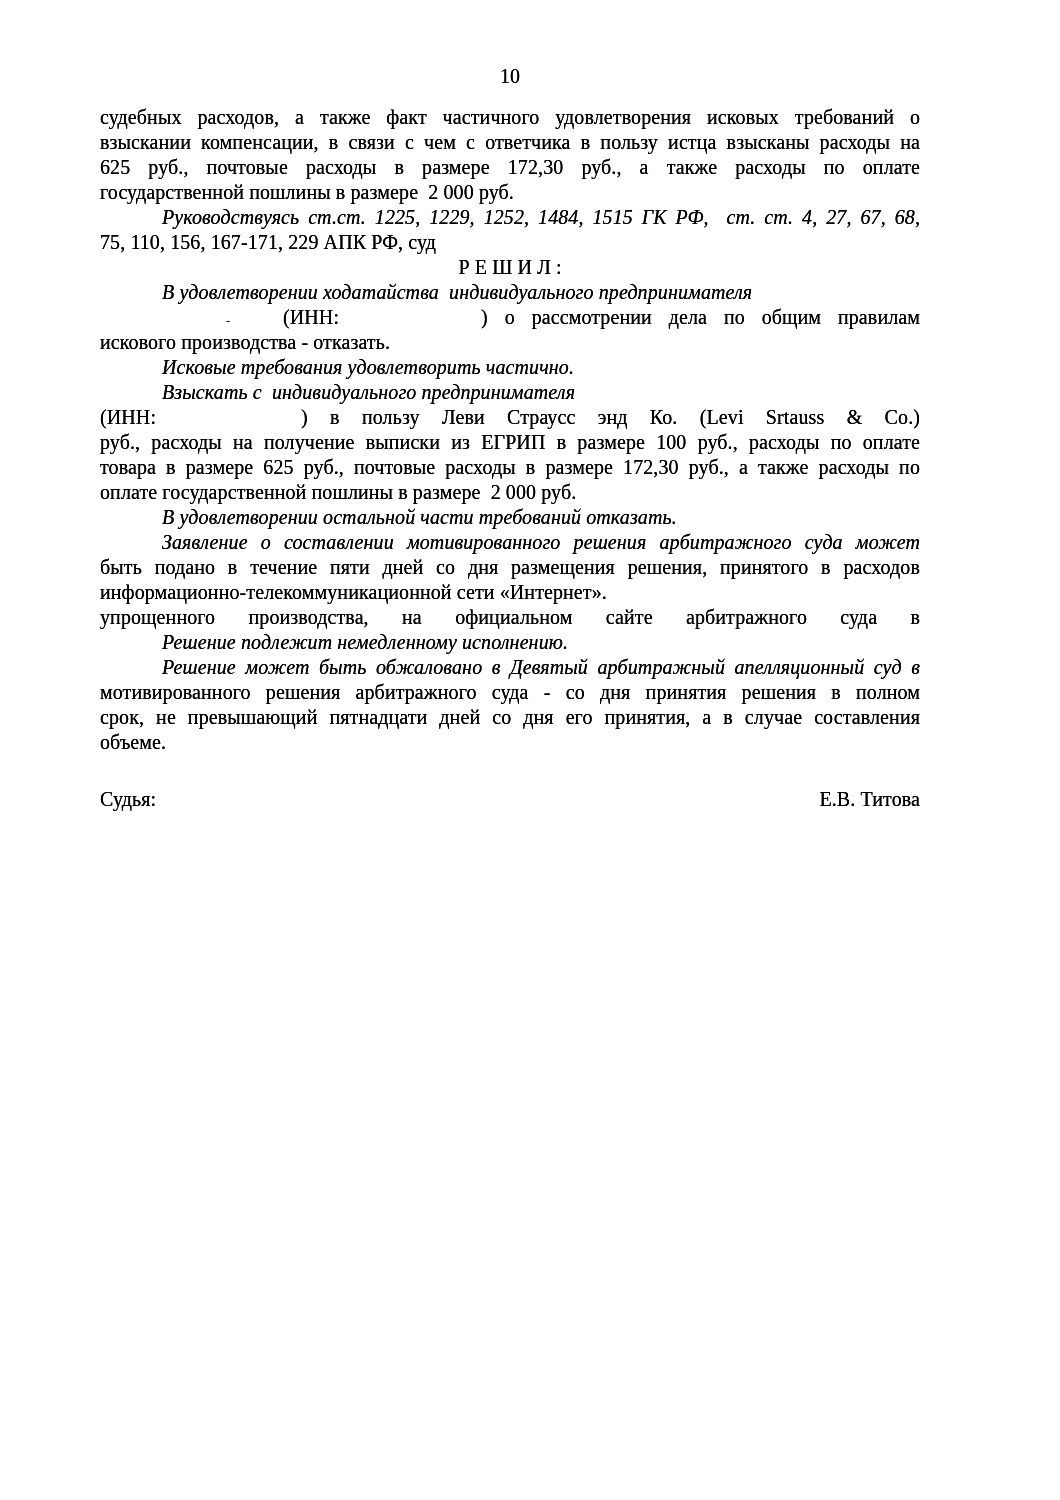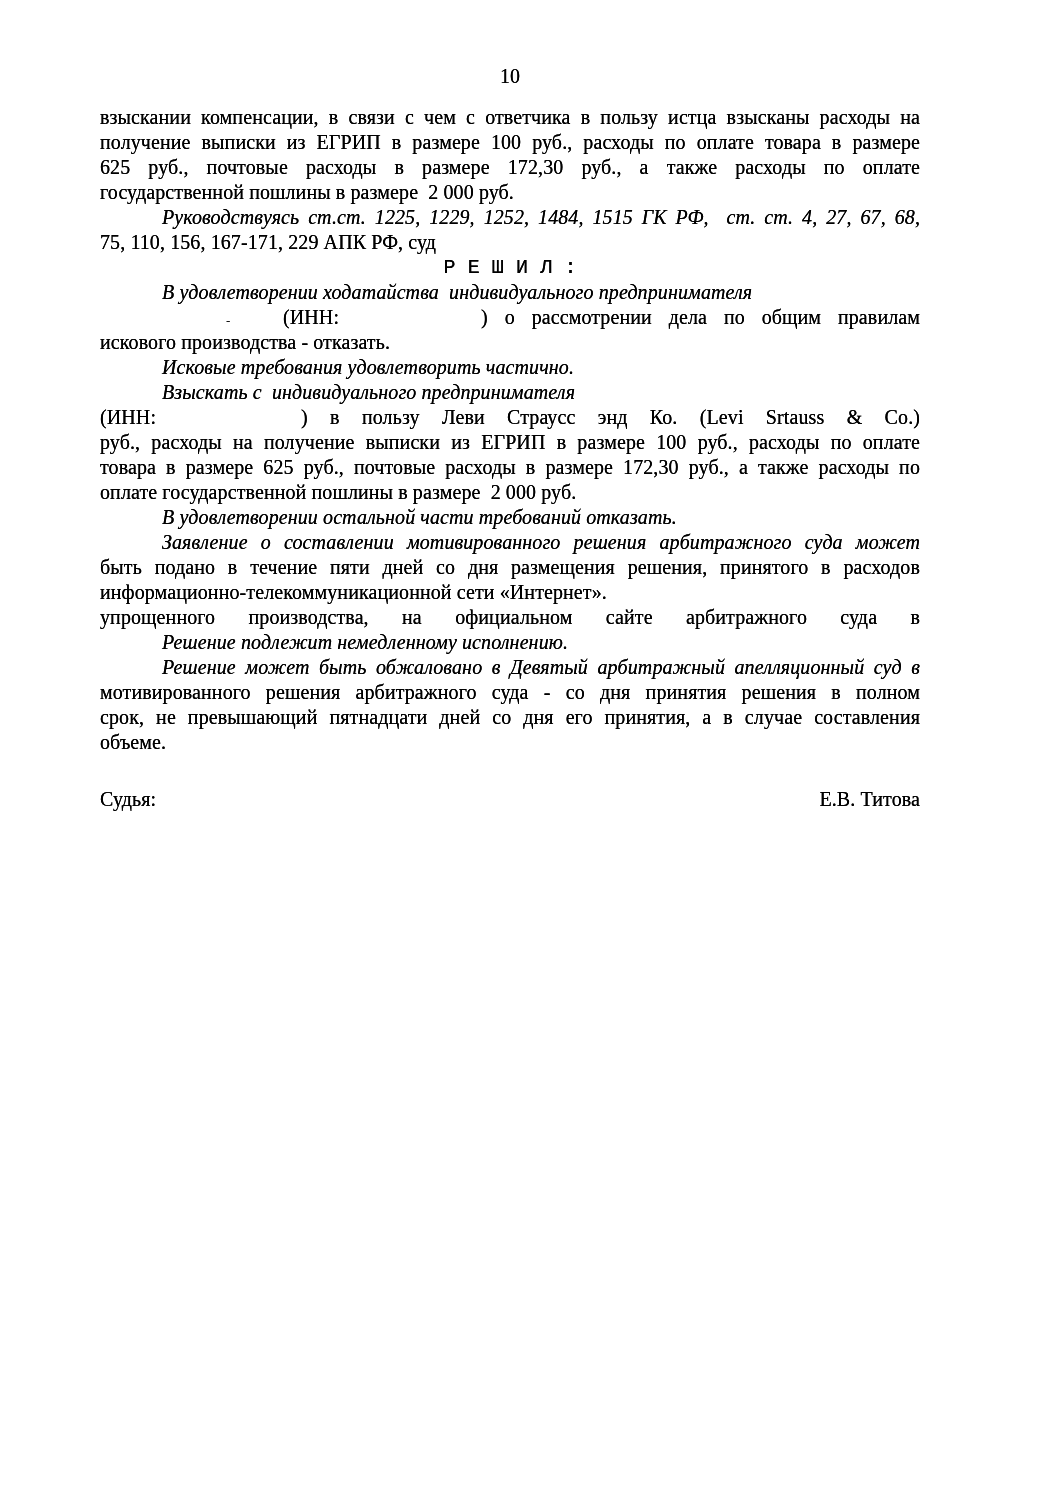--- a/index.html
+++ b/index.html
@@ -10,42 +10,42 @@
   .page{position:relative;width:1060px;height:1500px;background:#fff;overflow:hidden;margin-top:8px;}
   .content{
     position:absolute;left:100px;top:56px;width:820px;
     font-size:20px;line-height:25px;letter-spacing:0.1px;
     text-shadow:0 0 0.4px #000;
   }
   .pgnum{text-align:center;margin-bottom:16px;}
   .ln{min-height:25px;}
   .fill{text-align:justify;text-align-last:justify;}
   .ind{padding-left:62px;font-style:italic;}
-  .ctr{text-align:center;padding-left:0;font-family:Liberation Mono, monospace;}
+  .ctr{text-align:center;padding-left:0;}
   .gap{display:inline-block;height:12px;vertical-align:baseline;}
   .gap-lead{width:183px;position:relative;}
   .gap-inn-a{width:142px;}
   .gap-inn-b{width:145px;}
   .redact-mark{
     position:absolute;left:126px;bottom:-3px;
     font-size:13px;line-height:1;text-shadow:none;
   }
   .sig{display:flex;justify-content:space-between;margin-top:32px;}
 </style>
 </head>
 <body>
 
 <div class="page">
   <div class="content">
 
     <div class="pgnum">10</div>
 
     <div>
+      <div class="ln fill">судебных расходов, а также факт частичного удовлетворения исковых требований о</div>
       <div class="ln fill">взыскании компенсации, в связи с чем с ответчика в пользу истца взысканы расходы на</div>
-      <div class="ln fill">получение выписки из ЕГРИП в размере 100 руб., расходы по оплате товара в размере</div>
       <div class="ln fill">625 руб., почтовые расходы в размере 172,30 руб., а также расходы по оплате</div>
       <div class="ln">государственной пошлины в размере &nbsp;2 000 руб.</div>
     </div>
 
     <div>
       <div class="ln fill ind">Руководствуясь ст.ст. 1225, 1229, 1252, 1484, 1515 ГК РФ, &nbsp;ст. ст. 4, 27, 67, 68,</div>
       <div class="ln">75, 110, 156, 167-171, 229 АПК РФ, суд</div>
     </div>
 
     <div class="ln ctr">Р Е Ш И Л :</div>

